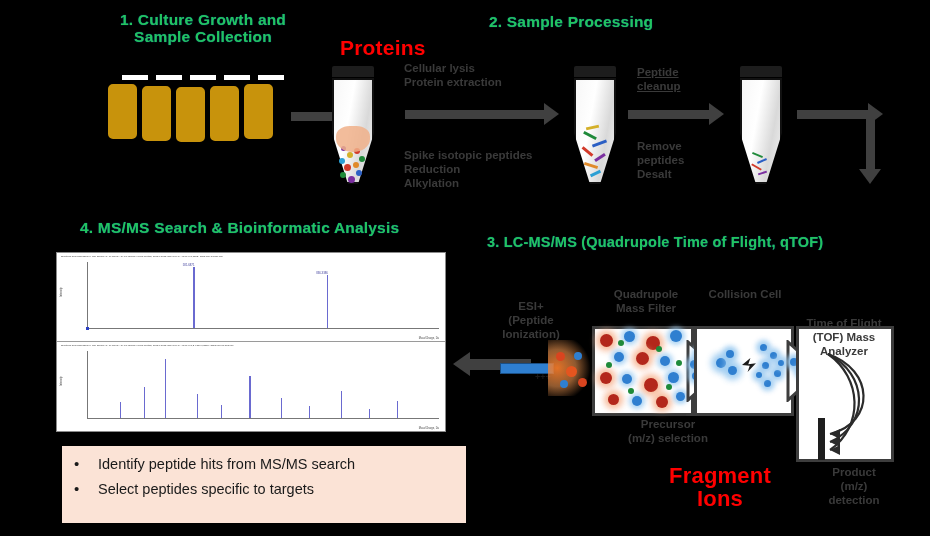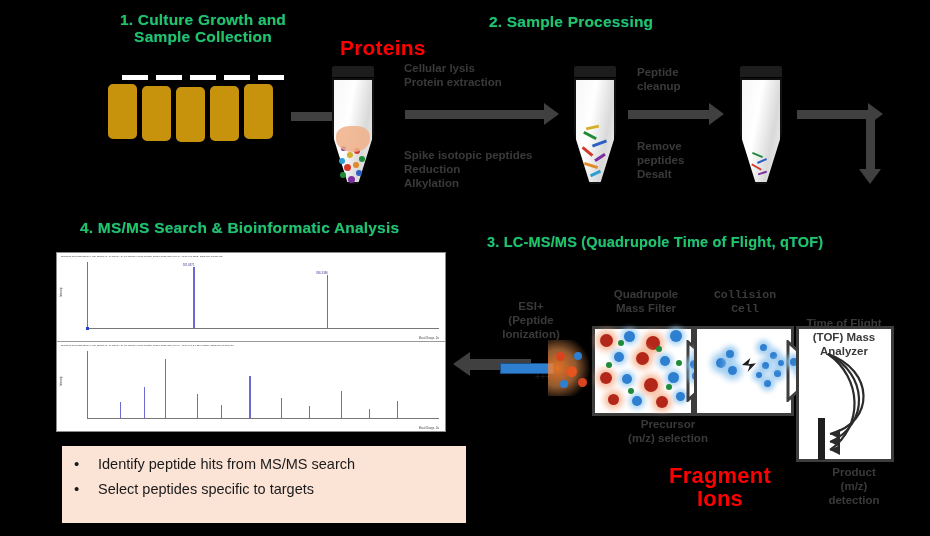--- a/index.html
+++ b/index.html
@@ -132,21 +132,21 @@
     <div class="tubebody"></div>
     <div class="squig" style="left:13px;top:70px;width:14px;height:3px;background:#1f8a3a;transform:rotate(28deg);"></div>
     <div class="squig" style="left:22px;top:78px;width:15px;height:3px;background:#2b5fc4;transform:rotate(-20deg);"></div>
     <div class="squig" style="left:11px;top:86px;width:13px;height:3px;background:#d23a2a;transform:rotate(40deg);"></div>
     <div class="squig" style="left:24px;top:92px;width:12px;height:3px;background:#7b2fa0;transform:rotate(-34deg);"></div>
     <div class="squig" style="left:14px;top:100px;width:14px;height:3px;background:#e08a2a;transform:rotate(18deg);"></div>
     <div class="squig" style="left:20px;top:108px;width:11px;height:3px;background:#2b9fd4;transform:rotate(-26deg);"></div>
     <div class="squig" style="left:16px;top:62px;width:13px;height:3px;background:#d4b02a;transform:rotate(-12deg);"></div>
   </div>
 
-  <div class="note" style="left:637px;top:65px;">
+  <div class="note" style="left:637px;top:65px;text-decoration:underline;">
     <div>Peptide</div>
     <div>cleanup</div>
   </div>
   <div class="arrow" style="left:628px;top:110px;width:82px;"></div>
   <div class="note" style="left:637px;top:139px;">
     <div>Remove</div>
     <div>peptides</div>
     <div>Desalt</div>
   </div>
 
@@ -260,21 +260,21 @@
   <div class="bigarrow" style="left:686px;top:340px;">
     <svg width="36" height="62" viewBox="0 0 36 62">
       <polygon points="2,2 2,60 34,31" fill="#ffffff" stroke="#3d3d3d" stroke-width="3"></polygon>
     </svg>
   </div>
   <div class="dot" style="left:690px;top:360px;width:9px;height:9px;background:#2f7fd0;box-shadow:0 0 5px 4px rgba(150,200,240,.9);"></div>
   <div class="dot" style="left:692px;top:372px;width:8px;height:8px;background:#2f7fd0;box-shadow:0 0 5px 4px rgba(150,200,240,.9);"></div>
   <div class="dot" style="left:696px;top:350px;width:8px;height:8px;background:#2f7fd0;box-shadow:0 0 5px 4px rgba(150,200,240,.9);"></div>
 
   <div class="chamber" style="left:694px;top:326px;width:100px;height:90px;"></div>
-  <div class="instlbl" style="left:700px;top:288px;width:90px;font-family:Liberation Mono, monospace;">Collision Cell</div>
+  <div class="instlbl" style="left:700px;top:288px;width:90px;">Collision Cell</div>
   <div class="dot" style="left:716px;top:358px;width:10px;height:10px;background:#2f7fd0;box-shadow:0 0 6px 5px rgba(150,200,240,.9);"></div>
   <div class="dot" style="left:728px;top:366px;width:9px;height:9px;background:#2f7fd0;box-shadow:0 0 6px 5px rgba(150,200,240,.9);"></div>
   <div class="dot" style="left:726px;top:350px;width:8px;height:8px;background:#2f7fd0;box-shadow:0 0 5px 4px rgba(150,200,240,.9);"></div>
   <div style="position:absolute;left:742px;top:358px;width:14px;height:14px;
               background:#1b1b1b;clip-path:polygon(0 50%,60% 0,45% 45%,100% 38%,40% 100%,55% 55%);"></div>
   <div class="dot" style="left:760px;top:344px;width:7px;height:7px;background:#2f7fd0;box-shadow:0 0 5px 4px rgba(150,200,240,.85);"></div>
   <div class="dot" style="left:770px;top:352px;width:7px;height:7px;background:#2f7fd0;box-shadow:0 0 5px 4px rgba(150,200,240,.85);"></div>
   <div class="dot" style="left:762px;top:362px;width:7px;height:7px;background:#2f7fd0;box-shadow:0 0 5px 4px rgba(150,200,240,.85);"></div>
   <div class="dot" style="left:774px;top:370px;width:7px;height:7px;background:#2f7fd0;box-shadow:0 0 5px 4px rgba(150,200,240,.85);"></div>
   <div class="dot" style="left:764px;top:380px;width:7px;height:7px;background:#2f7fd0;box-shadow:0 0 5px 4px rgba(150,200,240,.85);"></div>

